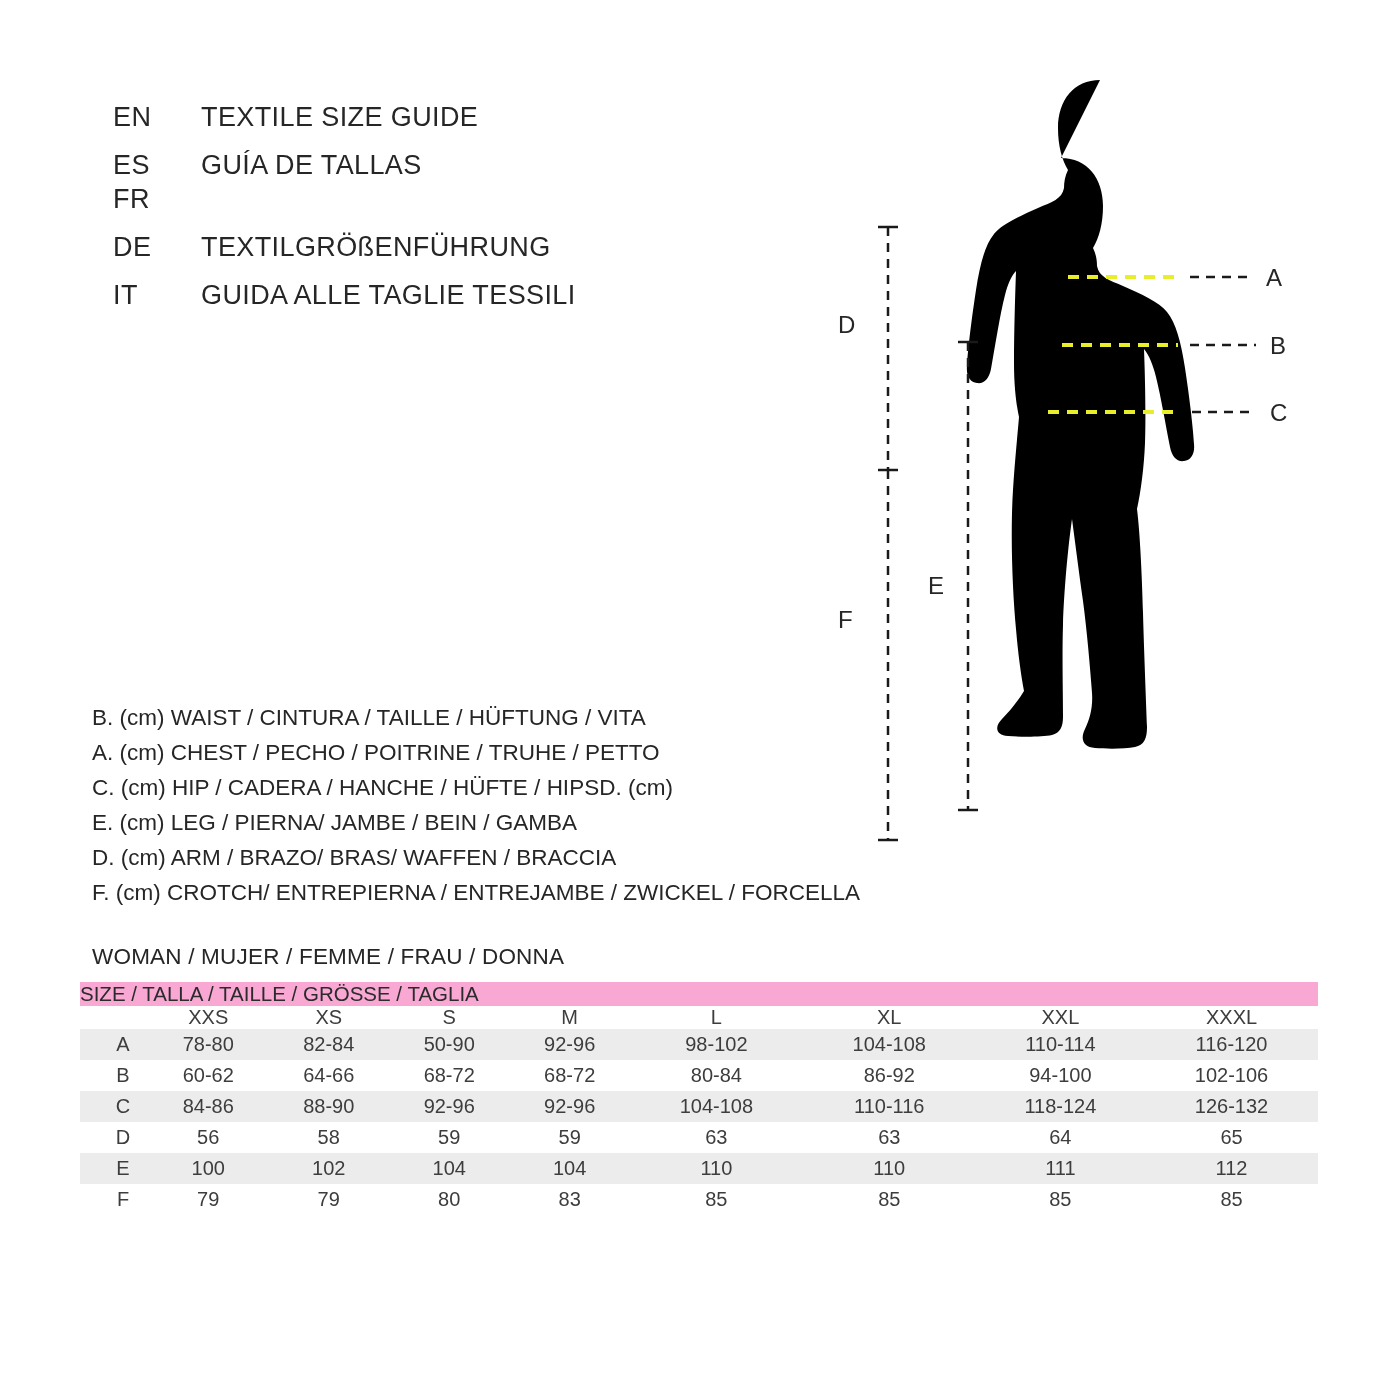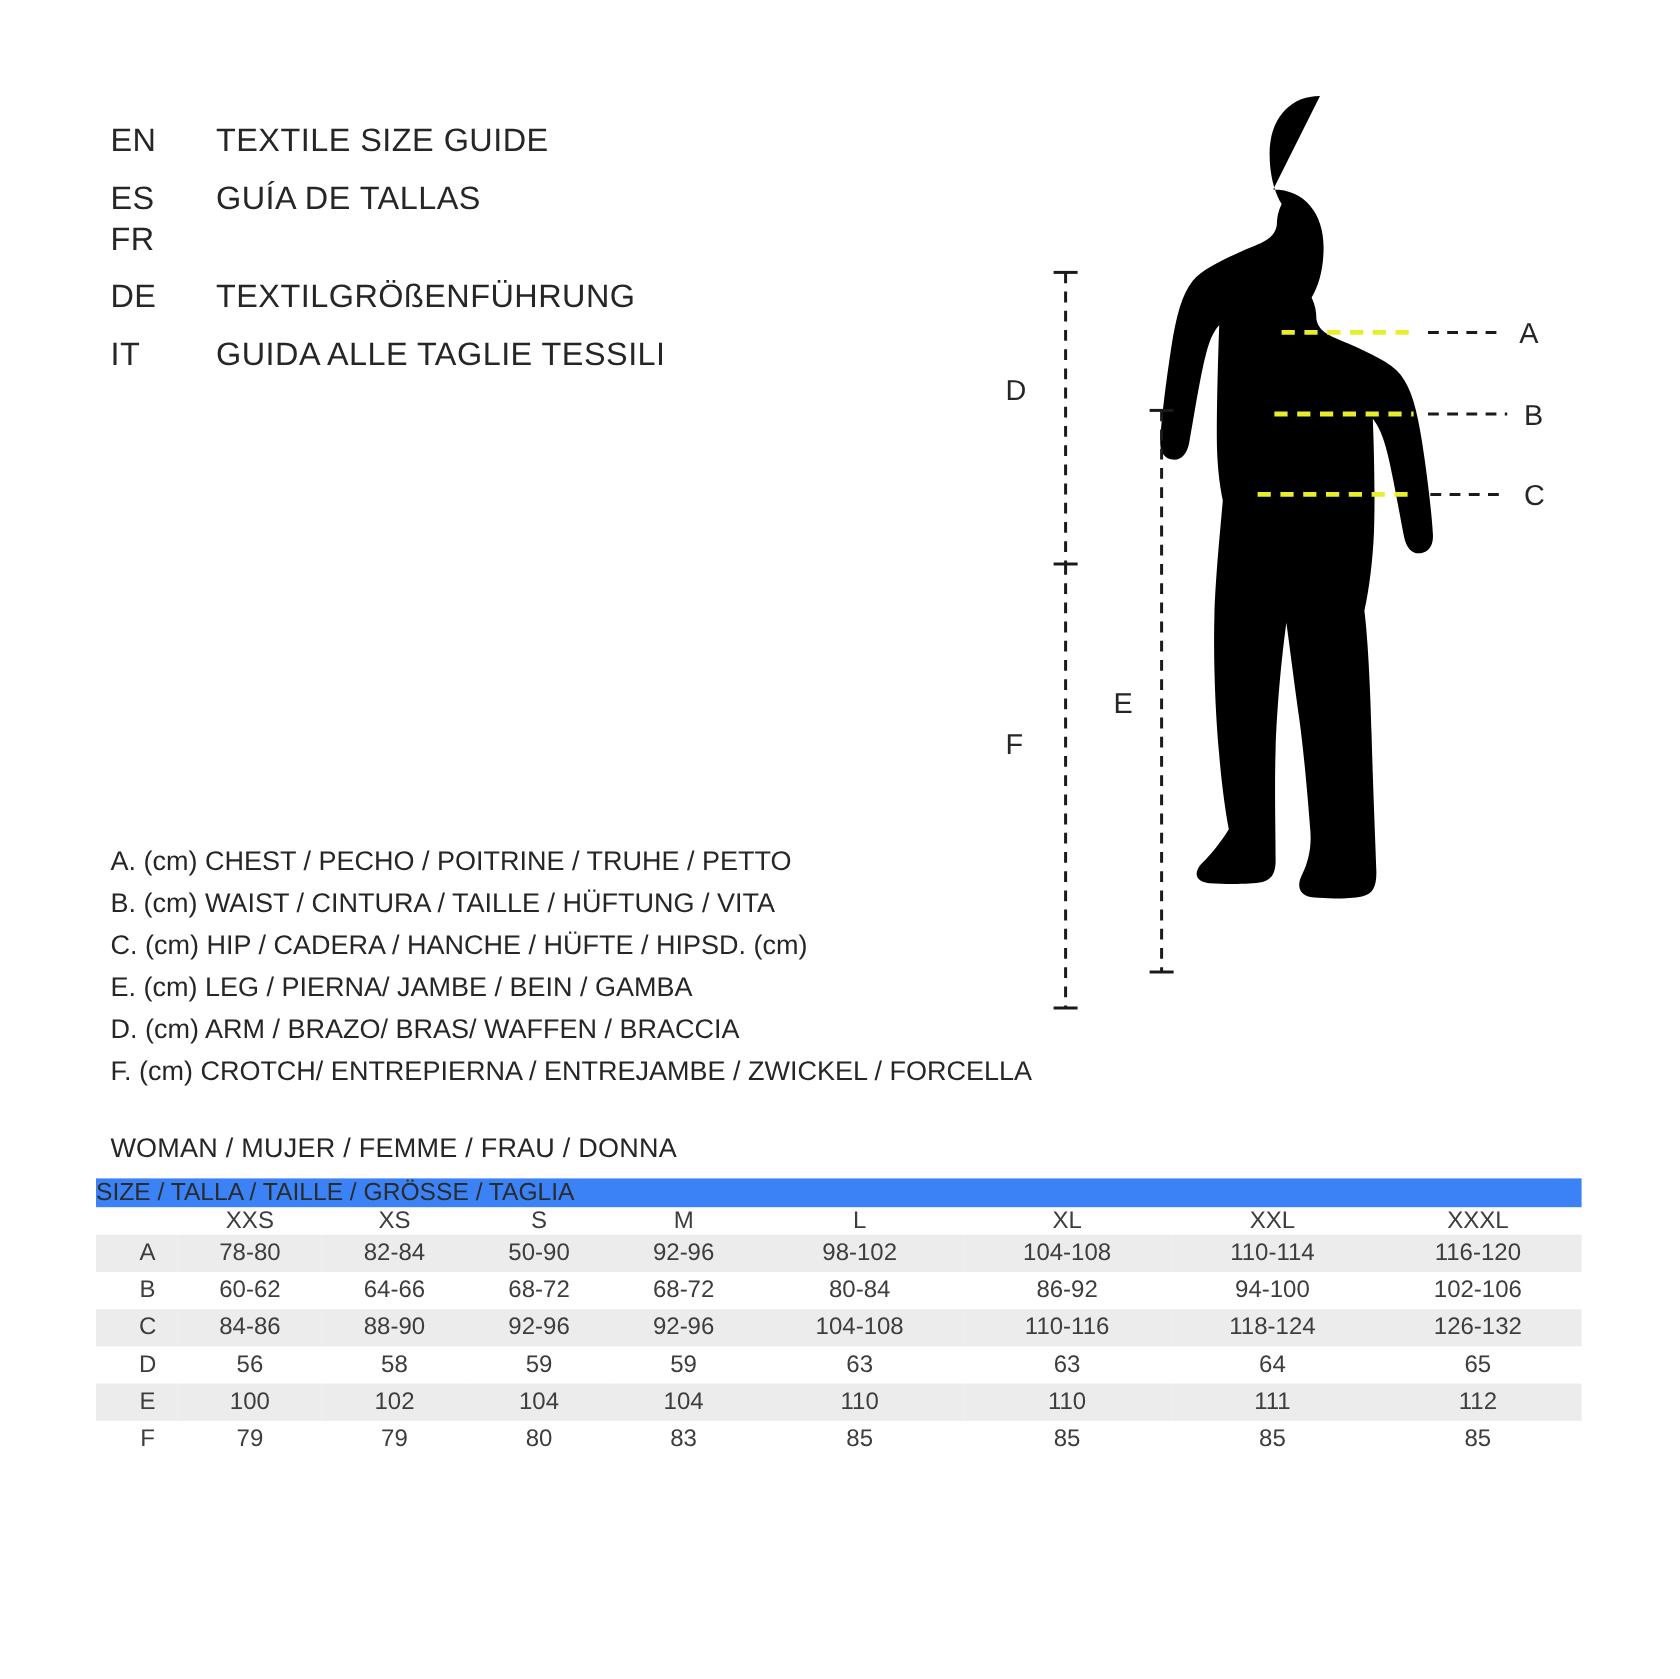--- a/index.html
+++ b/index.html
@@ -27,20 +27,21 @@
     display: flex;
     align-items: baseline;
     font-size: 27px;
     line-height: 34px;
     letter-spacing: 0.4px;
     color: #262626;
   }
   .title-lang {
     width: 88px;
     flex: 0 0 88px;
+    margin-left: 21px;
   }
   .title-text {
     flex: 1 1 auto;
     margin-top: 14px;
   }
 
   
   #legend-block {
     position: absolute;
     left: 92px;
@@ -73,21 +74,21 @@
     width: 1238px;
     border-collapse: collapse;
     font-size: 20px;
     color: #3d3d3d;
   }
   #size-table td, #size-table th {
     padding: 0;
     font-weight: normal;
   }
   .tbl-header-band td {
-    background: #3b82f6;
+    background: #f9a8d4;
     color: #2b2b2b;
     height: 18px;
     font-size: 20.5px;
     padding-left: 16px;
     text-align: left;
   }
   .tbl-cols td {
     height: 16px;
     text-align: center;
     font-size: 20px;
@@ -225,22 +226,22 @@
     <text class="dim-letter" x="38" y="568">F</text>
 
     <line x1="168" y1="282" x2="168" y2="750" stroke="#1a1a1a" stroke-width="2.5" stroke-dasharray="9 7"></line>
     <line x1="158" y1="282" x2="178" y2="282" stroke="#1a1a1a" stroke-width="2.5"></line>
     <line x1="158" y1="750" x2="178" y2="750" stroke="#1a1a1a" stroke-width="2.5"></line>
     <text class="dim-letter" x="128" y="534">E</text>
   </svg>
 </div>
 
 <div id="legend-block">
+  <div class="legend-row">B. (cm) WAIST / CINTURA / TAILLE / HÜFTUNG / VITA</div>
   <div class="legend-row">A. (cm) CHEST / PECHO / POITRINE / TRUHE / PETTO</div>
-  <div class="legend-row">B. (cm) WAIST / CINTURA / TAILLE / HÜFTUNG / VITA</div>
   <div class="legend-row">C. (cm) HIP / CADERA / HANCHE / HÜFTE / HIPSD. (cm)</div>
   <div class="legend-row">E. (cm) LEG / PIERNA/ JAMBE / BEIN / GAMBA</div>
   <div class="legend-row">D. (cm) ARM / BRAZO/ BRAS/ WAFFEN / BRACCIA</div>
   <div class="legend-row">F. (cm) CROTCH/ ENTREPIERNA / ENTREJAMBE / ZWICKEL / FORCELLA</div>
 </div>
 
 <div id="woman-caption">WOMAN / MUJER / FEMME / FRAU / DONNA</div>
 
 <table id="size-table">
   <tbody>

